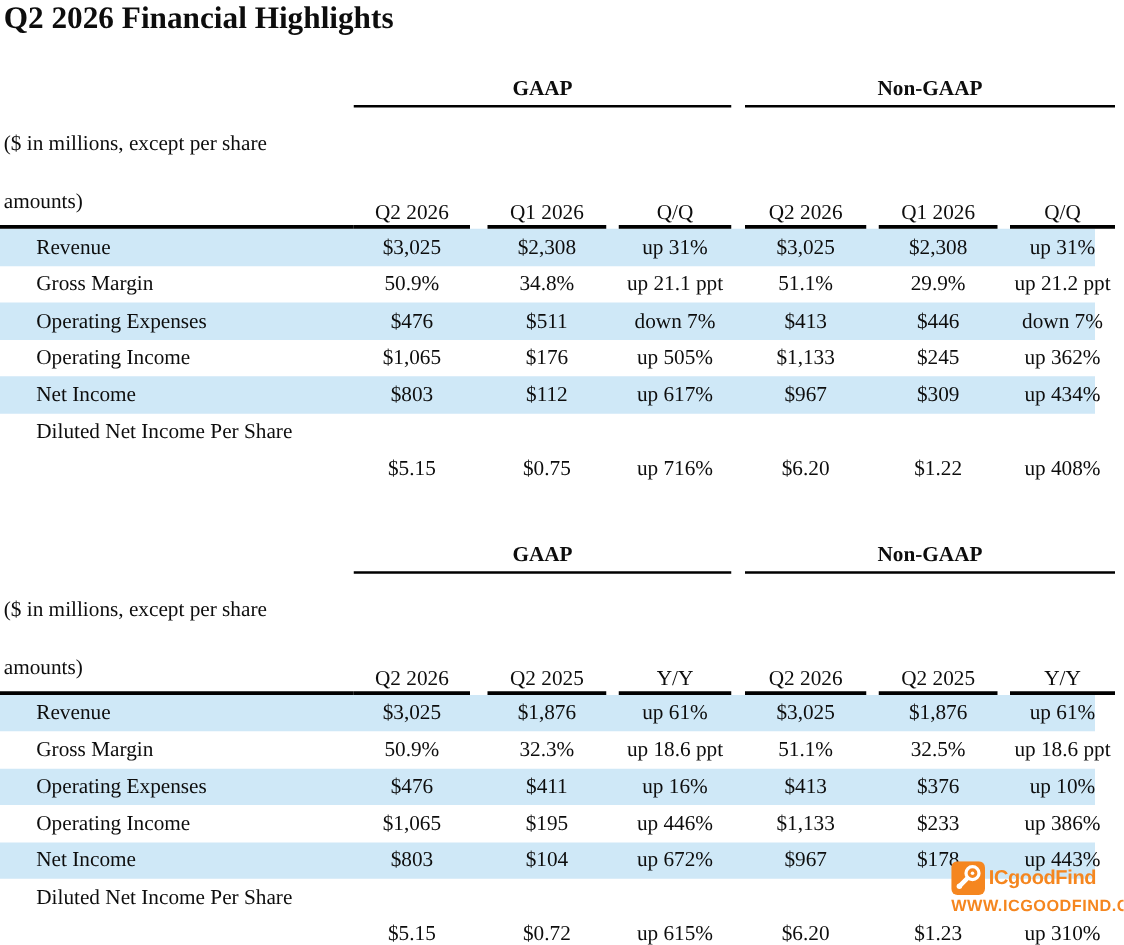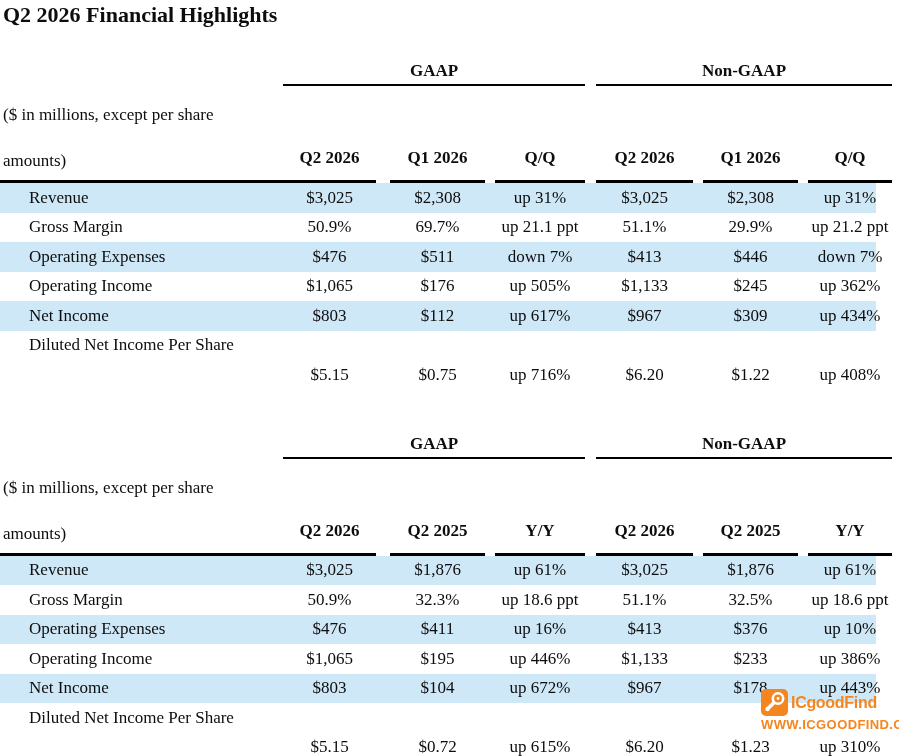--- a/index.html
+++ b/index.html
@@ -9,21 +9,21 @@
     width: 899px;
     height: 756px;
     overflow: hidden;
     background: #ffffff;
     font-family: "Liberation Serif", serif;
     font-size: 17px;
     color: #0d0d0d;
   }
   .title {
     margin: 4px 0 0 3px;
-    font-size: 22px;
+    font-size: 25px;
     font-weight: bold;
     line-height: 22px;
   }
   .grid {
     display: grid;
     grid-template-columns: 283px 93px 14px 95px 10px 90px 11px 97px 10px 95px 10px 84px 7px;
     width: 876px;
   }
   .hdr1 { margin-top: 25px; grid-template-rows: 35px 97px; }
   .hdr2 { margin-top: 34px; grid-template-rows: 35px 97px; }
@@ -55,22 +55,22 @@
     line-height: 46px;
     font-size: 17px;
   }
   
   .hc {
     grid-row: 2;
     border-bottom: 3px solid #000;
     display: flex;
     align-items: flex-end;
     justify-content: center;
-    font-weight: bold;
-    padding-bottom: 12px;
+    font-weight: normal;
+    padding-bottom: 0;
   }
   
   .trow { height: 29.5px; align-items: center; }
   .trow.hi { background: #cfe8f7; }
   .rlabel { padding-left: 4px; white-space: nowrap; margin-left: 25px; }
   .cv { text-align: center; white-space: nowrap; }
   
   .trow2 { height: 59px; grid-template-rows: 29.5px 29.5px; }
   .trow2 .rlabel { grid-row: 1; align-self: center; }
   .trow2 .cv { grid-row: 2; align-self: center; }
@@ -129,21 +129,21 @@
     <div class="cv col-1">$3,025</div>
     <div class="cv col-2">$2,308</div>
     <div class="cv col-3">up 31%</div>
     <div class="cv col-4">$3,025</div>
     <div class="cv col-5">$2,308</div>
     <div class="cv col-6">up 31%</div>
   </div>
   <div class="grid trow">
     <div class="rlabel col-label">Gross Margin</div>
     <div class="cv col-1">50.9%</div>
-    <div class="cv col-2">69.7%</div>
+    <div class="cv col-2">34.8%</div>
     <div class="cv col-3">up 21.1 ppt</div>
     <div class="cv col-4">51.1%</div>
     <div class="cv col-5">29.9%</div>
     <div class="cv col-6">up 21.2 ppt</div>
   </div>
   <div class="grid trow hi">
     <div class="rlabel col-label">Operating Expenses</div>
     <div class="cv col-1">$476</div>
     <div class="cv col-2">$511</div>
     <div class="cv col-3">down 7%</div>

